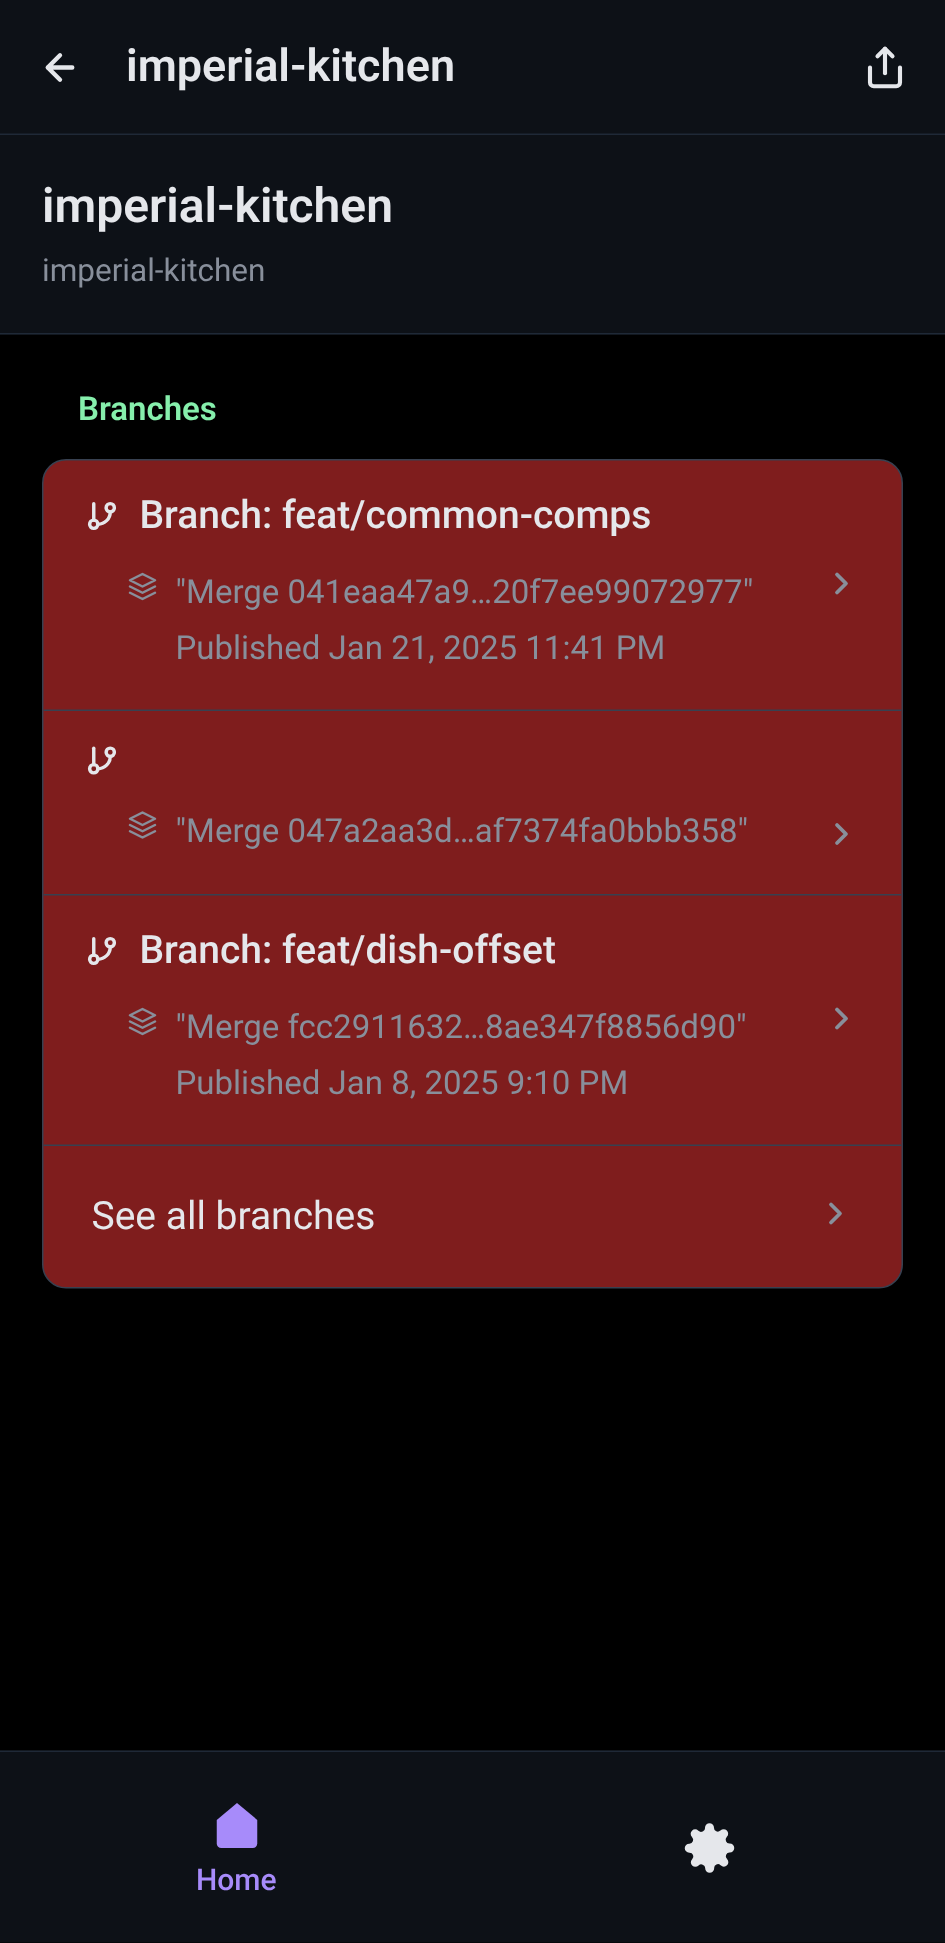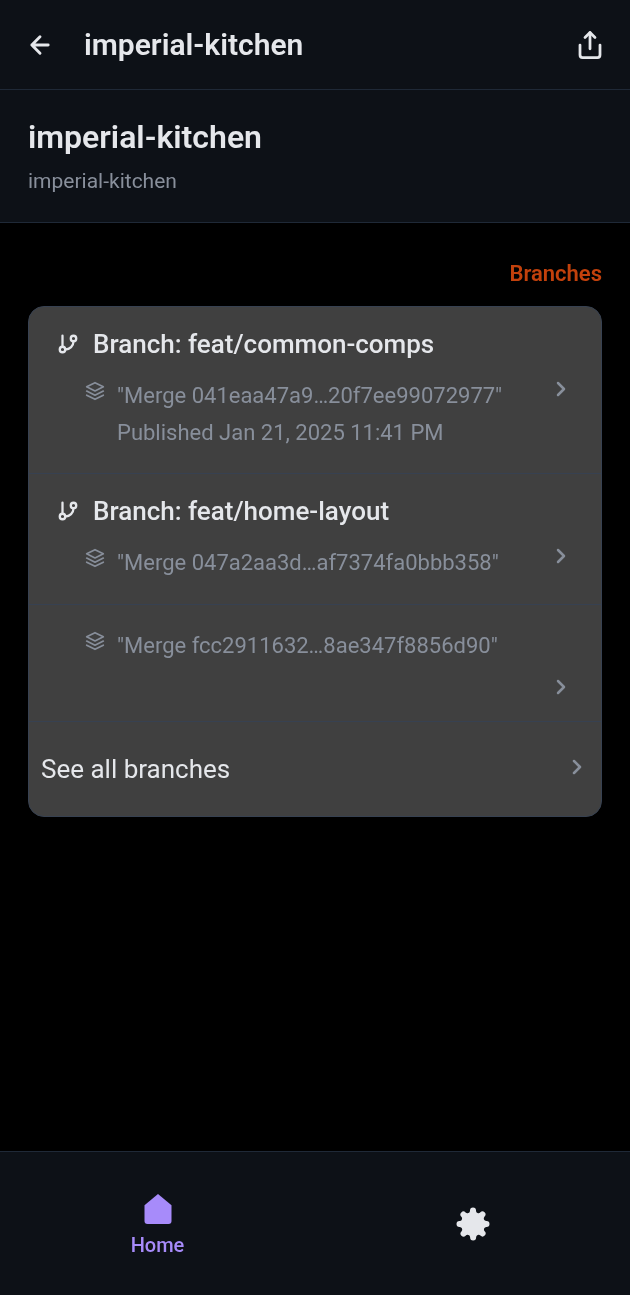--- a/index.html
+++ b/index.html
@@ -61,29 +61,28 @@
       font-size: 21px;
       color: #888f9b;
       line-height: 1.5;
     }
     .content {
       padding: 20px 28px;
     }
     .section-label {
       font-size: 22px;
       font-weight: 600;
-      color: #c2410c;
+      color: #86efac;
       margin: 18px 0 20px 24px;
-      text-align: right;
     }
     .branch-list {
       border: 1px solid #374151;
       border-radius: 16px;
       overflow: hidden;
-      background: #404040;
+      background: #7f1d1d;
     }
     .branch-item {
       padding: 22px 28px;
       border-bottom: 1px solid #374151;
       cursor: pointer;
       display: flex;
       align-items: flex-start;
     }
     .branch-item:last-child {
       border-bottom: none;
@@ -124,37 +123,37 @@
       color: #888f9b;
       line-height: 1.7;
     }
     .chevron-icon {
       width: 24px;
       height: 24px;
       margin-top: 48px;
       flex-shrink: 0;
     }
     .see-all {
-      padding: 32px 12px;
+      padding: 32px 32px;
       cursor: pointer;
       display: flex;
       align-items: center;
       justify-content: space-between;
     }
     .see-all-text {
       font-size: 26px;
       font-weight: 400;
       color: #e5e7eb;
     }
     .bottom-nav {
       position: absolute;
       bottom: 0;
       left: 0;
       right: 0;
-      height: 144px;
+      height: 128px;
       background: #0d1117;
       border-top: 1px solid #1f2937;
       display: flex;
     }
     .nav-item {
       flex: 1;
       display: flex;
       flex-direction: column;
       align-items: center;
       justify-content: center;
@@ -238,21 +237,20 @@
       <div class="branch-content">
         <div class="branch-title-row">
           <span class="branch-icon">
             <svg width="22" height="22" viewBox="0 0 24 24" fill="none" stroke="#e5e7eb" stroke-width="2.5" stroke-linecap="round" stroke-linejoin="round">
               <line x1="6" y1="3" x2="6" y2="15"></line>
               <circle cx="18" cy="6" r="3"></circle>
               <circle cx="6" cy="18" r="3"></circle>
               <path d="M18 9a9 9 0 0 1-9 9"></path>
             </svg>
           </span>
-          <span class="branch-name">Branch: feat/home-layout</span>
         </div>
         <div class="branch-meta-row">
           <span class="deploy-icon">
             <svg width="20" height="20" viewBox="0 0 24 24" fill="#888f9b">
               <path d="M12 2L2 7l10 5 10-5-10-5zM2 17l10 5 10-5M2 12l10 5 10-5" fill="none" stroke="#888f9b" stroke-width="2" stroke-linecap="round" stroke-linejoin="round"></path>
             </svg>
           </span>
           <div class="branch-meta">
             <div>"Merge 047a2aa3d…af7374fa0bbb358"</div>
           </div>
@@ -260,28 +258,40 @@
       </div>
       <span class="chevron-icon">
         <svg width="24" height="24" viewBox="0 0 24 24" fill="none" stroke="#888f9b" stroke-width="2.5" stroke-linecap="round" stroke-linejoin="round">
           <polyline points="9 18 15 12 9 6"></polyline>
         </svg>
       </span>
     </div>
 
     <div class="branch-item">
       <div class="branch-content">
+        <div class="branch-title-row">
+          <span class="branch-icon">
+            <svg width="22" height="22" viewBox="0 0 24 24" fill="none" stroke="#e5e7eb" stroke-width="2.5" stroke-linecap="round" stroke-linejoin="round">
+              <line x1="6" y1="3" x2="6" y2="15"></line>
+              <circle cx="18" cy="6" r="3"></circle>
+              <circle cx="6" cy="18" r="3"></circle>
+              <path d="M18 9a9 9 0 0 1-9 9"></path>
+            </svg>
+          </span>
+          <span class="branch-name">Branch: feat/dish-offset</span>
+        </div>
         <div class="branch-meta-row">
           <span class="deploy-icon">
             <svg width="20" height="20" viewBox="0 0 24 24" fill="#888f9b">
               <path d="M12 2L2 7l10 5 10-5-10-5zM2 17l10 5 10-5M2 12l10 5 10-5" fill="none" stroke="#888f9b" stroke-width="2" stroke-linecap="round" stroke-linejoin="round"></path>
             </svg>
           </span>
           <div class="branch-meta">
             <div>"Merge fcc2911632…8ae347f8856d90"</div>
+            <div>Published Jan 8, 2025 9:10 PM</div>
           </div>
         </div>
       </div>
       <span class="chevron-icon">
         <svg width="24" height="24" viewBox="0 0 24 24" fill="none" stroke="#888f9b" stroke-width="2.5" stroke-linecap="round" stroke-linejoin="round">
           <polyline points="9 18 15 12 9 6"></polyline>
         </svg>
       </span>
     </div>
 

